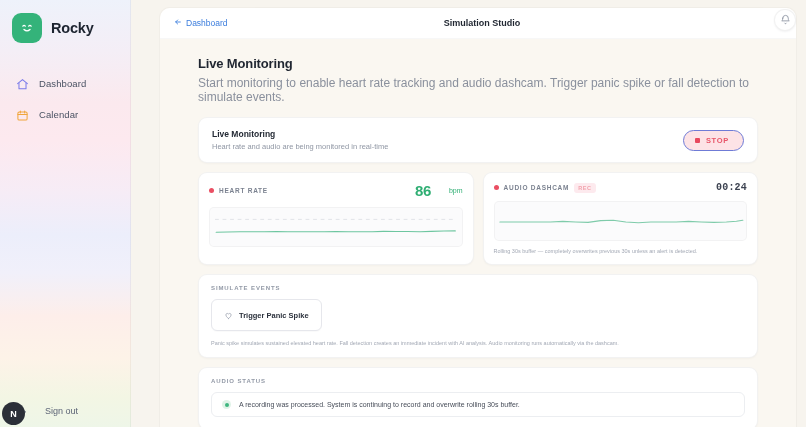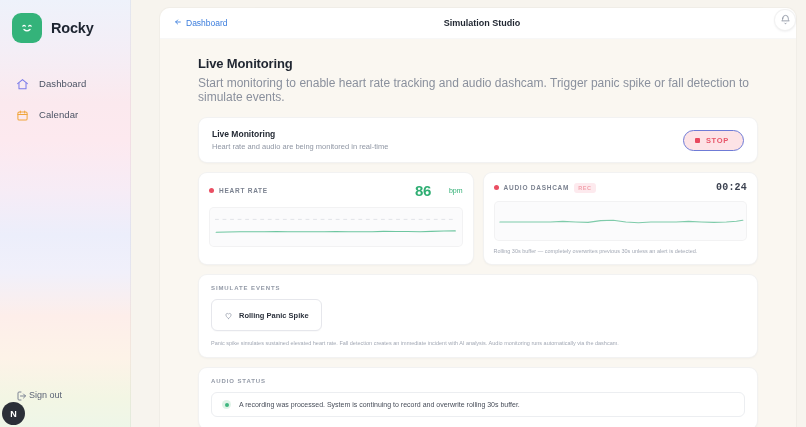--- a/index.html
+++ b/index.html
@@ -60,22 +60,22 @@
   .nav-item {
     display: flex; align-items: center; gap: 10px;
     padding: 8px 0 8px 16px;
     cursor: pointer;
     height: 31px;
   }
   .nav-icon { width: 13px; height: 13px; display: block; flex: 0 0 13px; }
   .nav-label { font-size: 9.5px; color: #4a5263; letter-spacing: 0.1px; }
 
   .signout {
-    position: absolute; left: 0; bottom: 26px;
-    display: flex; align-items: center; gap: 0;
+    position: absolute; left: 0; bottom: 10px;
+    display: flex; align-items: center; gap: 16px;
     padding-left: 16px;
     cursor: pointer;
   }
   .signout-label { font-size: 9px; color: #5c6476; }
   .avatar {
     position: absolute; left: 2px; bottom: 2px;
     width: 23px; height: 23px; border-radius: 50%;
     background: #2b2f38; color: #ffffff;
     display: flex; align-items: center; justify-content: center;
     font-size: 9px; font-weight: 600;
@@ -374,21 +374,21 @@
         <div class="card sim-card">
           <div class="section-label">SIMULATE EVENTS</div>
           <div class="sim-buttons">
 
             <div class="sim-btn">
               <span>
                 <svg width="9" height="9" viewBox="0 0 24 24" fill="none" stroke="#9aa0ad" stroke-width="2" stroke-linecap="round" stroke-linejoin="round">
                   <path d="M12 20s-7-4.6-7-9.4A3.9 3.9 0 0 1 12 8a3.9 3.9 0 0 1 7 2.6C19 15.4 12 20 12 20z"></path>
                 </svg>
               </span>
-              <span class="sim-btn-label">Rolling Panic Spike</span>
+              <span class="sim-btn-label">Trigger Panic Spike</span>
             </div>
 
 
           </div>
           <div class="sim-note">Panic spike simulates sustained elevated heart rate. Fall detection creates an immediate incident with AI analysis. Audio monitoring runs automatically via the dashcam.</div>
         </div>
 
         <div class="card audio-card">
           <div class="section-label">AUDIO STATUS</div>
           <div class="audio-row">

